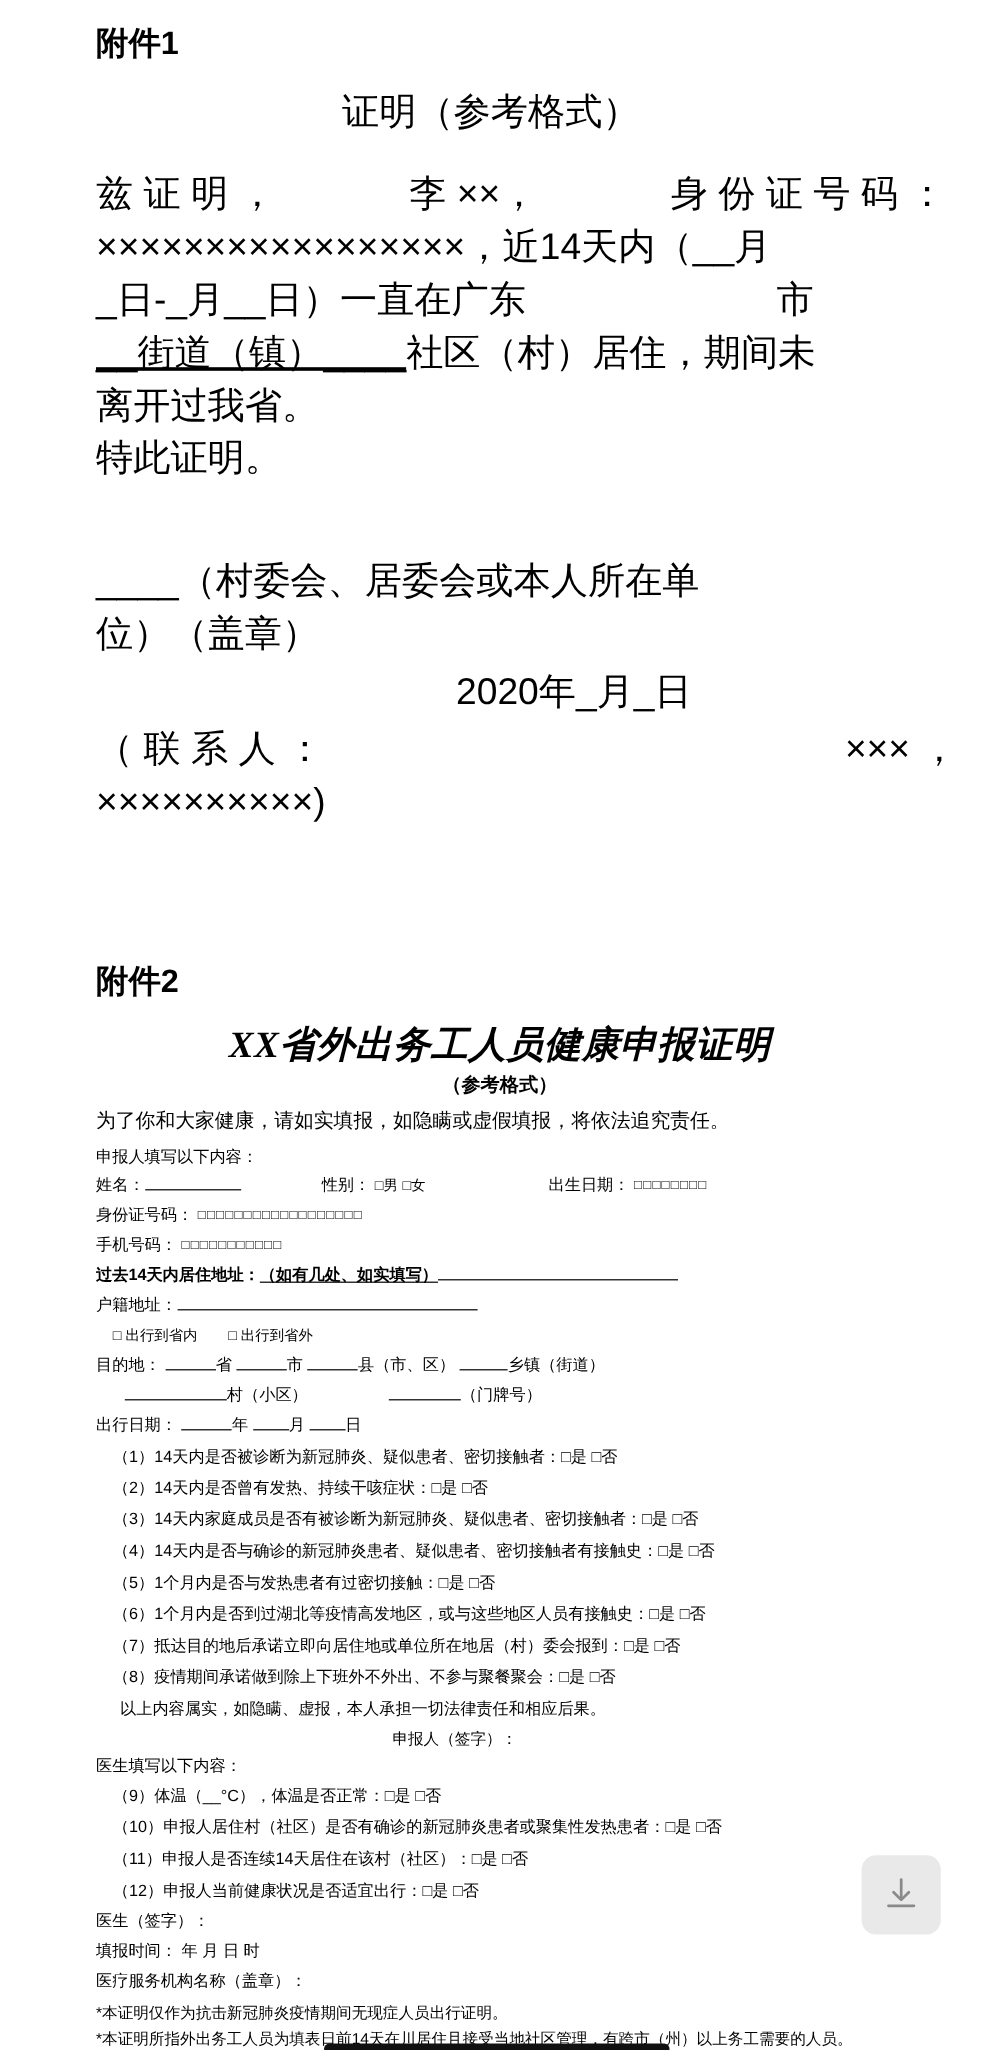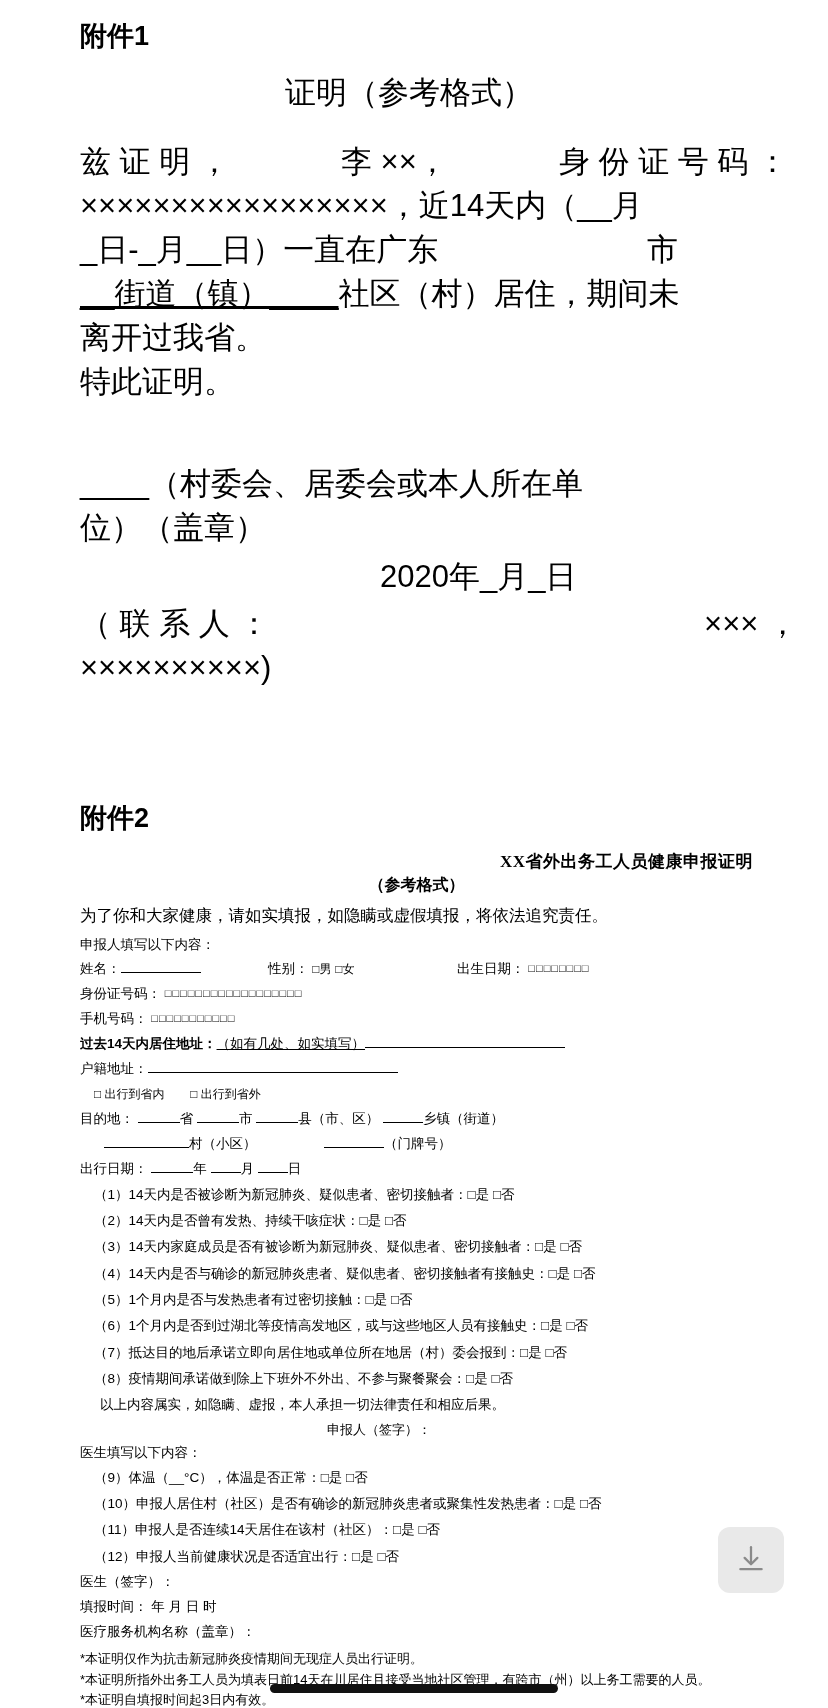--- a/index.html
+++ b/index.html
@@ -66,27 +66,28 @@
     justify-content: space-between;
   }
   .spread > span { white-space: pre; }
 
   
   .doc2 {
     padding: 0 30px 0 80px;
     margin-top: 110px;
   }
   .doc2-title {
-    text-align: right;
-    font-size: 17px;
+    text-align: center;
+    font-size: 31px;
     font-weight: 700;
     font-family: "Liberation Serif", "DejaVu Serif", serif;
     margin: 14px 0 2px 0;
     padding-right: 45px;
     letter-spacing: 0.5px;
+    font-style: italic;
   }
   .doc2-subtitle {
     text-align: center;
     font-size: 16px;
     font-weight: 700;
     margin-bottom: 8px;
     padding-right: 45px;
   }
   .doc2-intro {
     font-size: 16.5px;
@@ -109,21 +110,21 @@
     height: 1em;
     vertical-align: baseline;
   }
   .boxes {
     letter-spacing: 1px;
     font-size: 11px;
     vertical-align: 1px;
   }
   .cb { font-size: 12px; }
   .bold { font-weight: 700; }
-  .ul-b { text-decoration: underline; font-weight: 400; }
+  .ul-b { text-decoration: underline; font-weight: 700; }
   .qlist {
     font-size: 13.5px;
     line-height: 1.95;
   }
   .qlist div { white-space: nowrap; }
   .indent1 { padding-left: 14px; }
   .indent2 { padding-left: 24px; }
   .center-sign {
     text-align: center;
     font-size: 13px;

